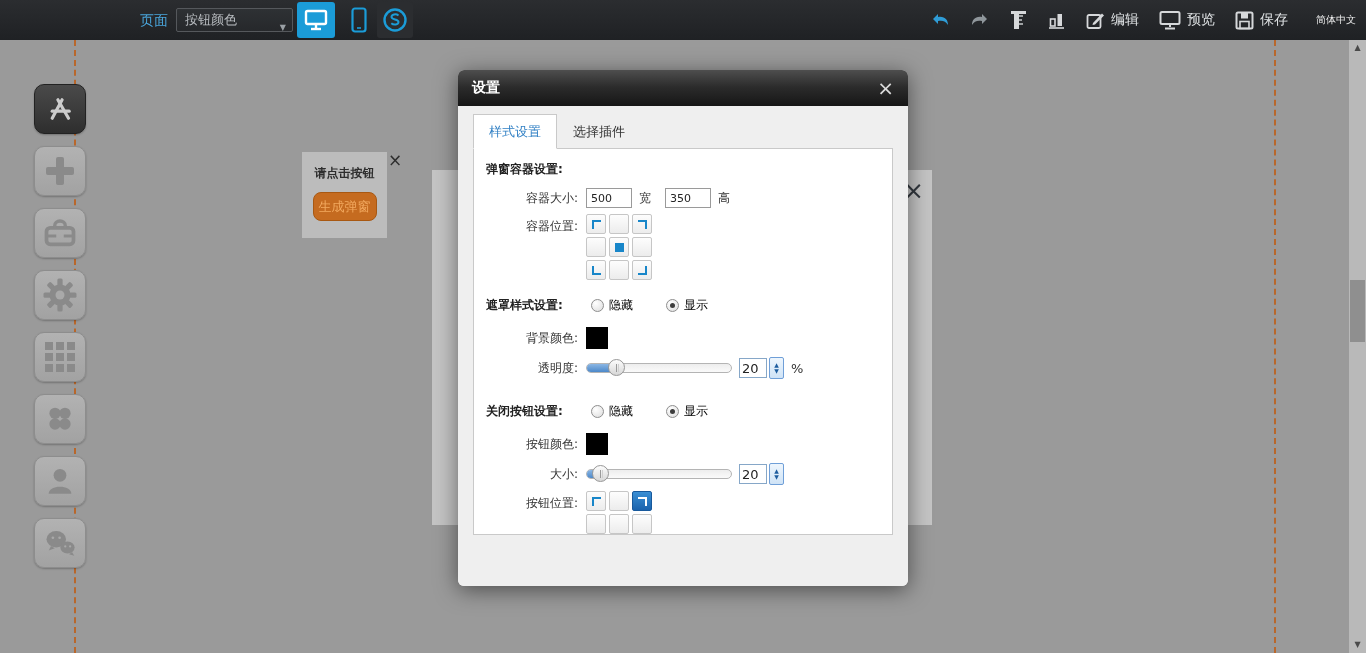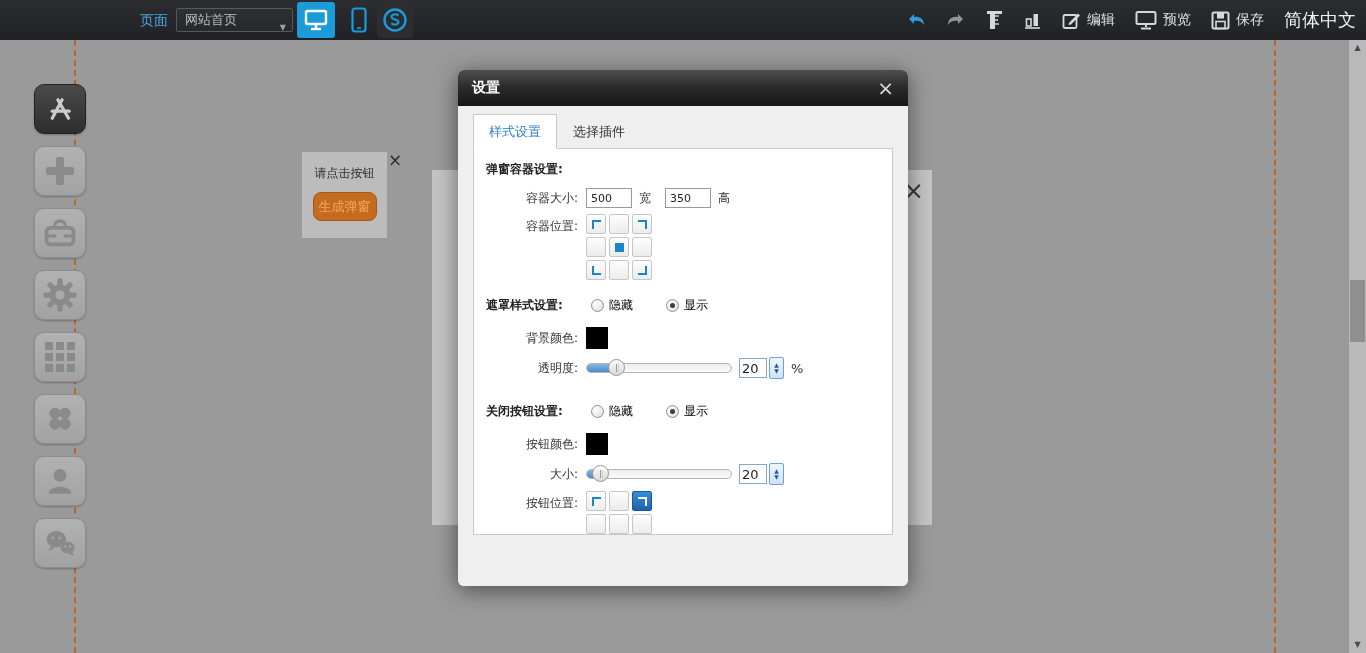--- a/index.html
+++ b/index.html
@@ -20,21 +20,21 @@
   .tb-devbtn { position:absolute; top:2px; width:38px; height:36px; border-radius:3px;
     display:flex; align-items:center; justify-content:center; cursor:pointer; }
   .tb-devbtn.active { background:#1b9cd8; }
   .tb-circlebtn { position:absolute; left:377px; top:2px; width:36px; height:36px;
     background:#2b2d30; border-radius:3px; display:flex; align-items:center;
     justify-content:center; cursor:pointer; }
   .tb-right { position:absolute; right:10px; top:0; height:40px; display:flex;
     align-items:center; gap:20px; }
   .tb-act { display:flex; align-items:center; gap:6px; color:#dfe2e4;
     font-size:14px; cursor:pointer; }
-  .tb-lang { color:#f0f0f0; font-size:18px; cursor:pointer; margin-left:0;text-align:center; }
+  .tb-lang { color:#f0f0f0; font-size:10px; cursor:pointer; margin-left:8px;text-align:center; }
 
   
   .canvas { position:absolute; top:40px; left:0; width:1366px; height:613px; }
   .guide { position:absolute; top:0; bottom:0; width:0;
     border-left:2px dashed #b9672b; z-index:1; }
   .guide.g-left { left:74px; } .guide.g-right { left:1274px; }
 
   
   .sidebar { position:absolute; left:34px; top:44px; display:flex;
     flex-direction:column; gap:12px; z-index:5; }
@@ -47,21 +47,21 @@
   .plus-icon::before,.plus-icon::after { content:""; position:absolute; background:#8a8a8a;
     border-radius:2px; }
   .plus-icon::before { left:0; top:10px; width:28px; height:8px; }
   .plus-icon::after { left:10px; top:0; width:8px; height:28px; }
   .grid9-icon { display:grid; grid-template-columns:repeat(3,8px); gap:3px; }
   .grid9-icon span { width:8px; height:8px; background:#8a8a8a; }
 
   
   .widget { position:absolute; left:302px; top:112px; width:85px; height:86px;
     background:#bcbcbc; z-index:4; }
-  .widget-hint { text-align:center; margin-top:13px; font-size:12px; color:#2e2e2e; }
+  .widget-hint { text-align:center; margin-top:13px; font-size:12px; color:#2e2e2e;font-weight:bold; }
   .widget-btn { display:block; margin:10px auto 0; width:64px; height:29px;
     background:#c56b20; border:1px solid #a85812; border-radius:8px;
     color:#f2a95f; font-size:13px; text-align:center; line-height:27px; cursor:pointer; }
   .widget-close { position:absolute; left:388px; top:112px; font-size:17px;
     color:#2e2e2e; cursor:pointer; z-index:4; line-height:1; }
 
   
   .preview { position:absolute; left:432px; top:130px; width:500px; height:355px;
     background:#c4c4c4; z-index:6; }
   .preview-close { position:absolute; right:8px; top:8px; font-size:25px;
@@ -157,21 +157,21 @@
   .mt8 { margin-top:8px; } .mt24 { margin-top:24px; } .mt6 { margin-top:6px; }
 </style>
 </head>
 <body>
 
 <div class="stage">
 
   <div class="topbar">
     <div class="tb-page-label">页面</div>
     <div class="tb-select">
-      <span>网站首页</span>
+      <span>按钮颜色</span>
       <span class="caret">▼</span>
     </div>
     <div class="tb-devbtn active" style="left:297px;">
       <svg width="24" height="24" viewBox="0 0 24 24">
         <rect x="2" y="3" width="20" height="13" rx="1.5" fill="none" stroke="#fff" stroke-width="2.4"></rect>
         <line x1="12" y1="16" x2="12" y2="20" stroke="#fff" stroke-width="2.4"></line>
         <line x1="7" y1="21" x2="17" y2="21" stroke="#fff" stroke-width="2.4"></line>
       </svg>
     </div>
     <div class="tb-devbtn" style="left:340px;">

